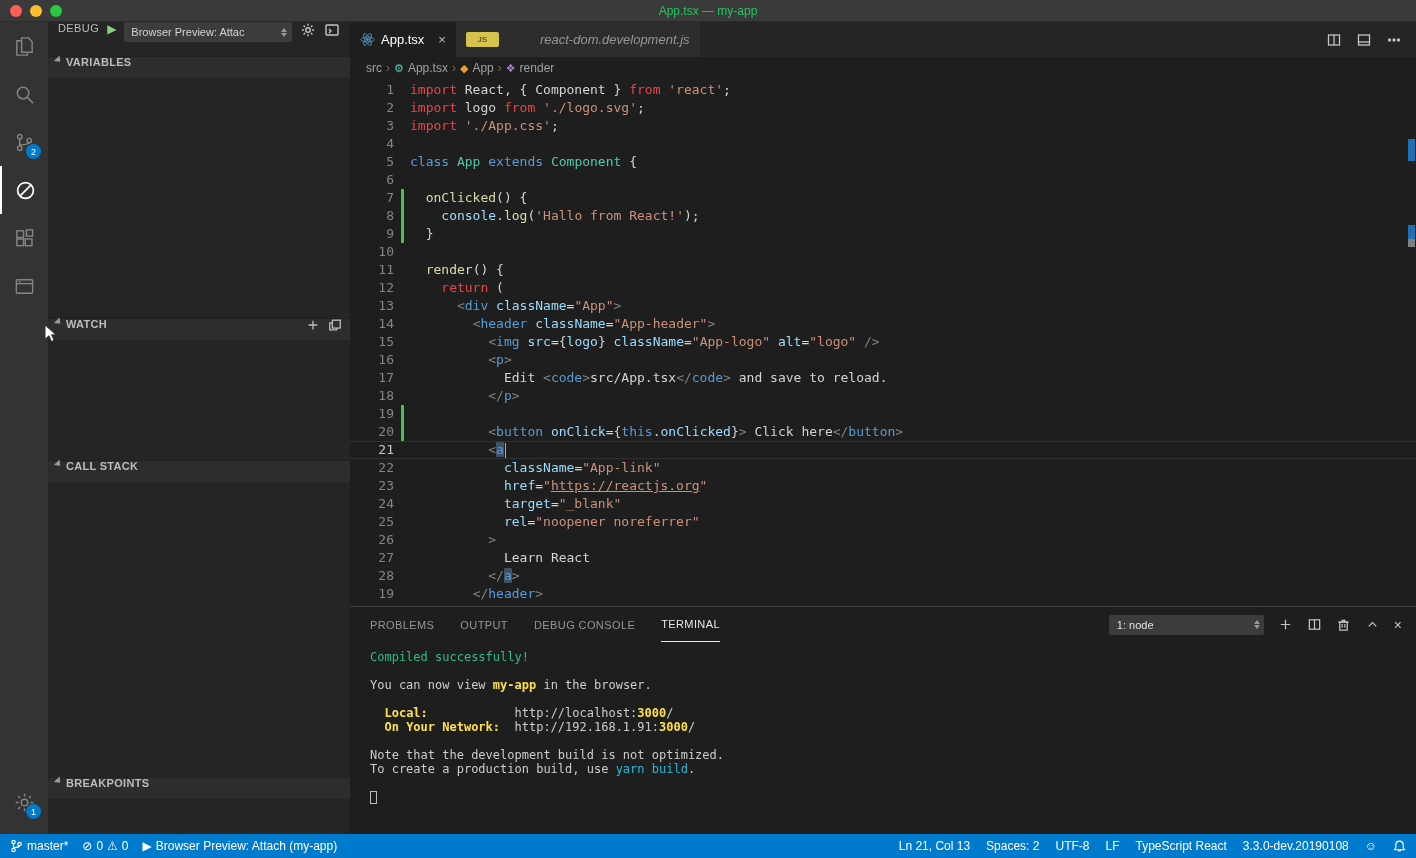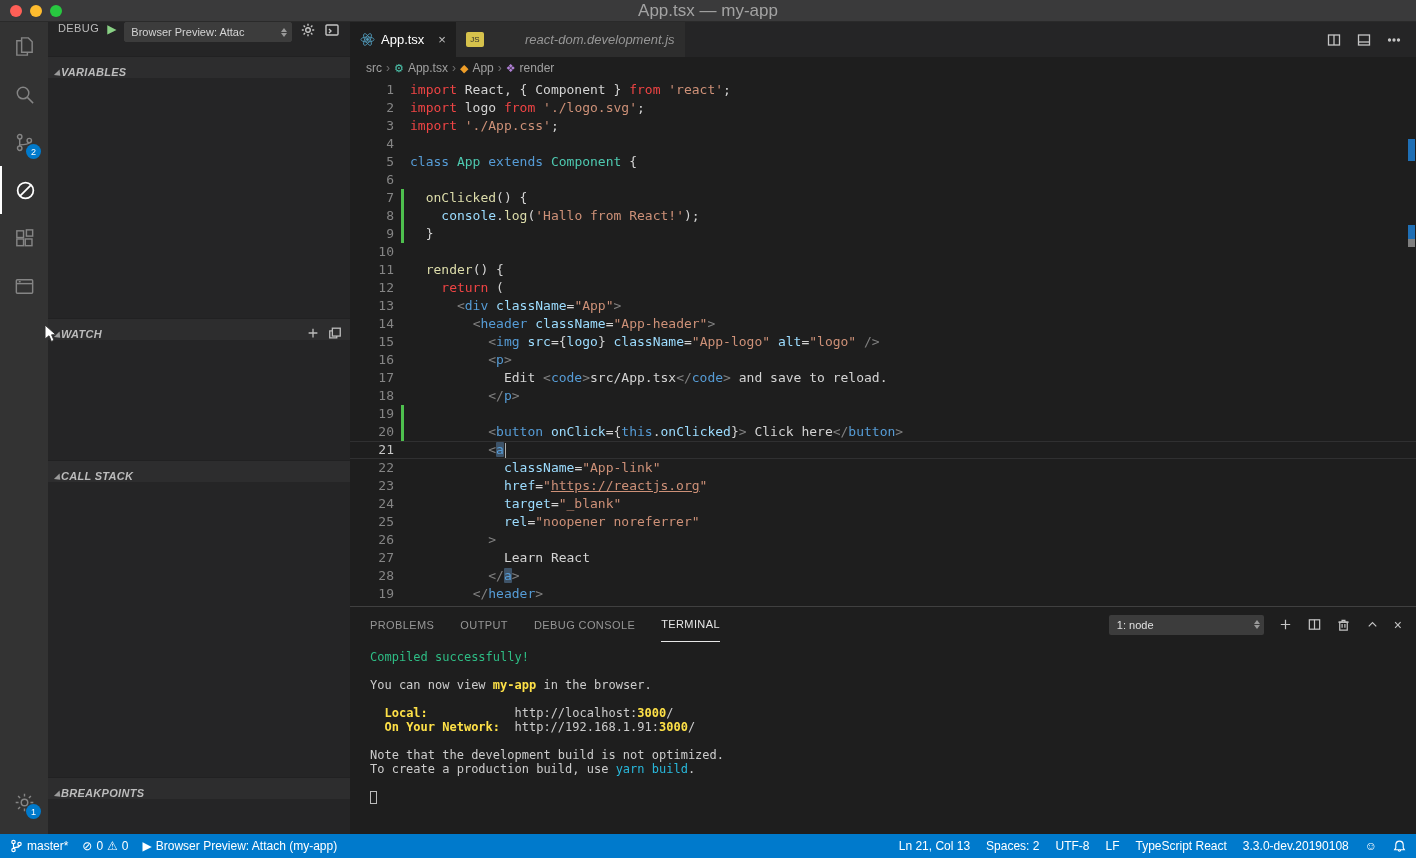--- a/index.html
+++ b/index.html
@@ -6,21 +6,21 @@
   html,body { width:1416px; height:858px; overflow:hidden; background:#1e1e1e;
     font-family:"Liberation Sans", sans-serif; -webkit-font-smoothing:antialiased; }
   .app { position:relative; width:1416px; height:858px; display:flex; flex-direction:column; }
 
   
   .titlebar { height:22px; background:#3a3a3b; display:flex; align-items:center; position:relative;
     border-bottom:1px solid #2a2a2a; flex:0 0 22px; }
   .traffic { display:flex; gap:8px; padding-left:10px; }
   .tl { width:12px; height:12px; border-radius:50%; }
   .tl.red{background:#ff5f57} .tl.yellow{background:#febc2e} .tl.green{background:#28c840}
-  .window-title { position:absolute; left:0; right:0; text-align:center; font-size:17px; color:#a3a3a3; }
+  .window-title { position:absolute; left:0; right:0; text-align:center; font-size:12px; color:#22c55e; }
 
   .workbench { flex:1 1 auto; display:flex; min-height:0; }
 
   
   .activitybar { width:48px; background:#333333; display:flex; flex-direction:column; align-items:center; }
   .ab-item { width:48px; height:48px; display:flex; align-items:center; justify-content:center;
     color:#858585; position:relative; cursor:pointer; }
   .ab-item.active { color:#ffffff; border-left:2px solid #ffffff; }
   .ab-item svg { width:23px; height:23px; stroke:currentColor; fill:none; stroke-width:1.5; }
   .ab-badge { position:absolute; right:7px; bottom:7px; min-width:15px; height:15px; border-radius:9px;
@@ -37,41 +37,41 @@
     display:flex; align-items:center; font-size:11px; color:#d4d4d4; padding:0 4px 0 6px; cursor:pointer; }
   .debug-select .lbl { flex:1; white-space:nowrap; overflow:hidden; }
   .updown { display:flex; flex-direction:column; gap:1px; margin-left:4px; }
   .updown i { width:0; height:0; border-left:3.5px solid transparent; border-right:3.5px solid transparent; display:block; }
   .updown .up { border-bottom:4px solid #9a9a9a; }
   .updown .dn { border-top:4px solid #9a9a9a; }
   .toolbar-icon { color:#c5c5c5; cursor:pointer; display:flex; align-items:center; }
   .toolbar-icon svg { width:16px; height:16px; stroke:currentColor; fill:none; stroke-width:1.4; }
 
   .side-section { display:flex; flex-direction:column; min-height:0; }
-  .section-header { height:22px; background:#2d2d2e; display:flex; align-items:flex-end; 
+  .section-header { height:22px; background:#2d2d2e; display:flex; align-items:flex-start; gap:5px;
     padding:0 8px; font-size:11px; font-weight:bold; color:#bcbcbc; letter-spacing:.3px; cursor:pointer;
-    box-shadow:inset 0 1px 0 rgba(0,0,0,.25);font-style:italic; }
+    box-shadow:inset 0 1px 0 rgba(0,0,0,.25); }
   .tw { width:0; height:0; border-top:4px solid transparent; border-bottom:4px solid transparent;
     border-left:5px solid #9a9a9a; transform:rotate(45deg); }
   .section-actions { margin-left:auto; display:flex; gap:8px; }
   .section-actions svg { width:14px; height:14px; stroke:#bcbcbc; fill:none; stroke-width:1.5; cursor:pointer; }
   .section-body { background:#252526; }
   .bp-row { height:22px; display:flex; align-items:center; gap:8px; padding-left:18px; font-size:13px;
     font-weight:normal; color:#cccccc; cursor:pointer; }
   .bp-check { width:13px; height:13px; background:#3c3c3c; border:1px solid #6b6b6b; border-radius:2px; }
 
   
   .editor-col { flex:1 1 auto; display:flex; flex-direction:column; min-width:0; background:#1e1e1e; }
   .tabbar { height:35px; background:#252526; display:flex; align-items:stretch; flex:0 0 35px; }
   .tab { display:flex; align-items:center; gap:6px; padding:0 10px; font-size:13px; cursor:pointer; }
   .tab.active { background:#1e1e1e; color:#ffffff; }
   .tab.inactive { background:#2d2d2d; color:#969696; border-right:1px solid #252526; }
   .tab.inactive .tab-label { font-style:italic;margin-left:35px; }
   .tab-close { color:#c0c0c0; font-size:13px; margin-left:8px; cursor:pointer; }
-  .js-badge { width:18px; height:15px; background:#d6c24c; color:#2d2d2d; font-size:8px; font-weight:normal;
+  .js-badge { width:33px; height:15px; background:#d6c24c; color:#2d2d2d; font-size:8px; font-weight:normal;
     display:flex; align-items:center; justify-content:center; border-radius:2px; }
   .tab-actions { margin-left:auto; display:flex; align-items:center; gap:14px; padding:0 14px; color:#c5c5c5; }
   .tab-actions svg { width:16px; height:16px; stroke:currentColor; fill:none; stroke-width:1.3; cursor:pointer; }
 
   .breadcrumbs { height:22px; display:flex; align-items:center; gap:4px; padding:0 16px; font-size:12px;
     color:#a0a0a0; flex:0 0 22px; }
   .crumb { display:flex; align-items:center; gap:4px; cursor:pointer; }
   .crumb-sep { color:#6e6e6e; font-size:12px; }
   .ci { font-size:11px; }
 

